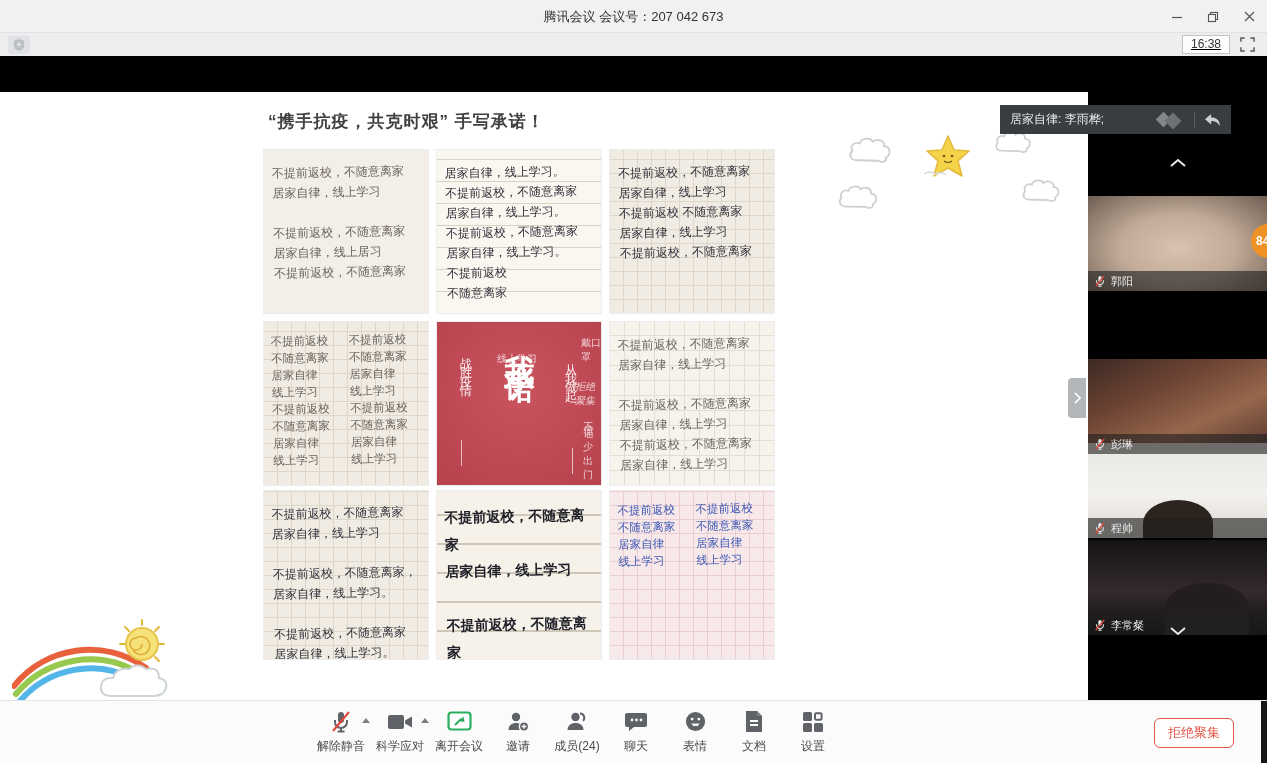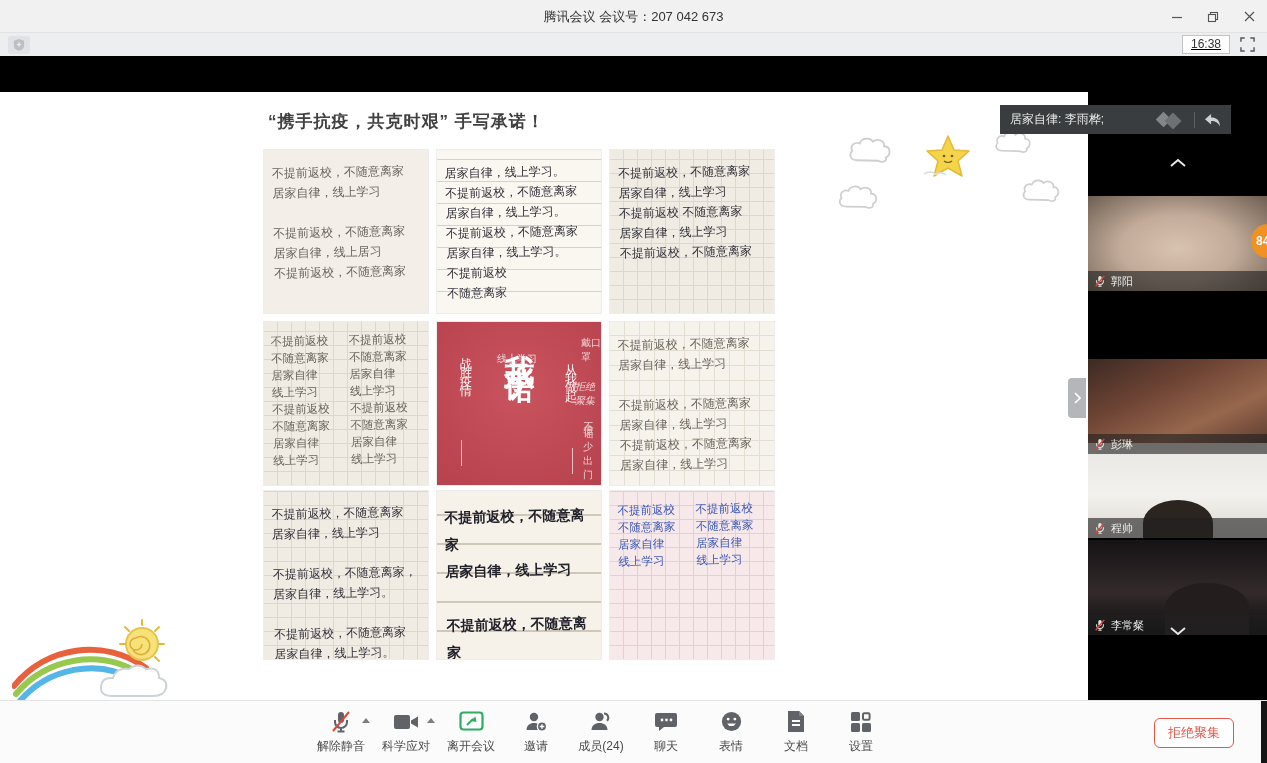--- a/index.html
+++ b/index.html
@@ -65,21 +65,21 @@
   .v4{background:linear-gradient(180deg,#151315 0%,#332a2b 55%,#0c0b0c 100%);}
   .v4::after{content:"";position:absolute;right:18px;bottom:0;width:84px;height:52px;border-radius:48% 48% 0 0;background:#241d1e;}
   .name-bar{position:absolute;left:0;right:0;bottom:0;height:20px;background:rgba(32,32,32,.62);display:flex;align-items:center;gap:5px;padding-left:6px;z-index:2;}
   .name-bar .pname{font-size:11px;color:#ececec;}
   .chev{position:absolute;left:50%;transform:translateX(-50%);cursor:pointer;z-index:4;}
   .chev-up{top:98px;} .chev-down{top:566px;}
   .badge{position:absolute;left:163px;top:168px;width:34px;height:34px;border-radius:50%;background:#f09126;color:#fff;font-size:12px;font-weight:bold;display:flex;align-items:center;padding-left:5px;box-sizing:border-box;z-index:5;}
   .collapse-handle{position:absolute;left:1068px;top:322px;width:18px;height:40px;background:#b4b7ba;border-radius:4px 0 0 4px;display:flex;align-items:center;justify-content:center;cursor:pointer;z-index:6;color:#fff;font-size:13px;}
   
   .toolbar{position:absolute;left:0;top:700px;width:100%;height:63px;background:#fbfbfb;border-top:1px solid #e4e4e4;box-sizing:border-box;}
-  .tools{position:absolute;left:316px;top:7px;display:flex;gap:15px;}
+  .tools{position:absolute;left:316px;top:7px;display:flex;gap:9px;}
   .tool{width:50px;display:flex;flex-direction:column;align-items:center;gap:3px;position:relative;cursor:pointer;}
   .tool .ticon{height:27px;display:flex;align-items:center;justify-content:center;}
   .tool .tlabel{font-size:12px;color:#4c4c4c;white-space:nowrap;}
   .caret-up{position:absolute;right:-4px;top:10px;width:0;height:0;border-left:4px solid transparent;border-right:4px solid transparent;border-bottom:5px solid #7e7e7e;cursor:pointer;}
   .leave-btn{position:absolute;right:33px;top:17px;padding:5px 13px;background:#fff;border:1px solid #e25749;border-radius:6px;color:#e25749;font-size:13px;cursor:pointer;}
   .edge-strip{position:absolute;right:0;top:0;width:6px;height:63px;background:#161616;}
 </style>
 </head>
 <body>
 

